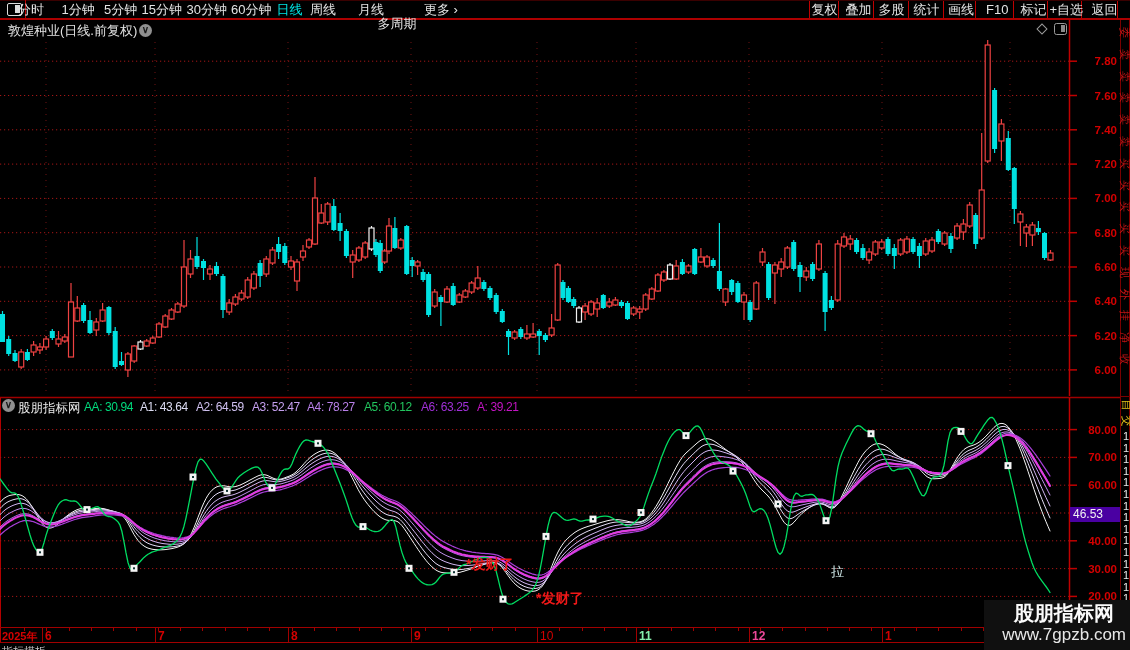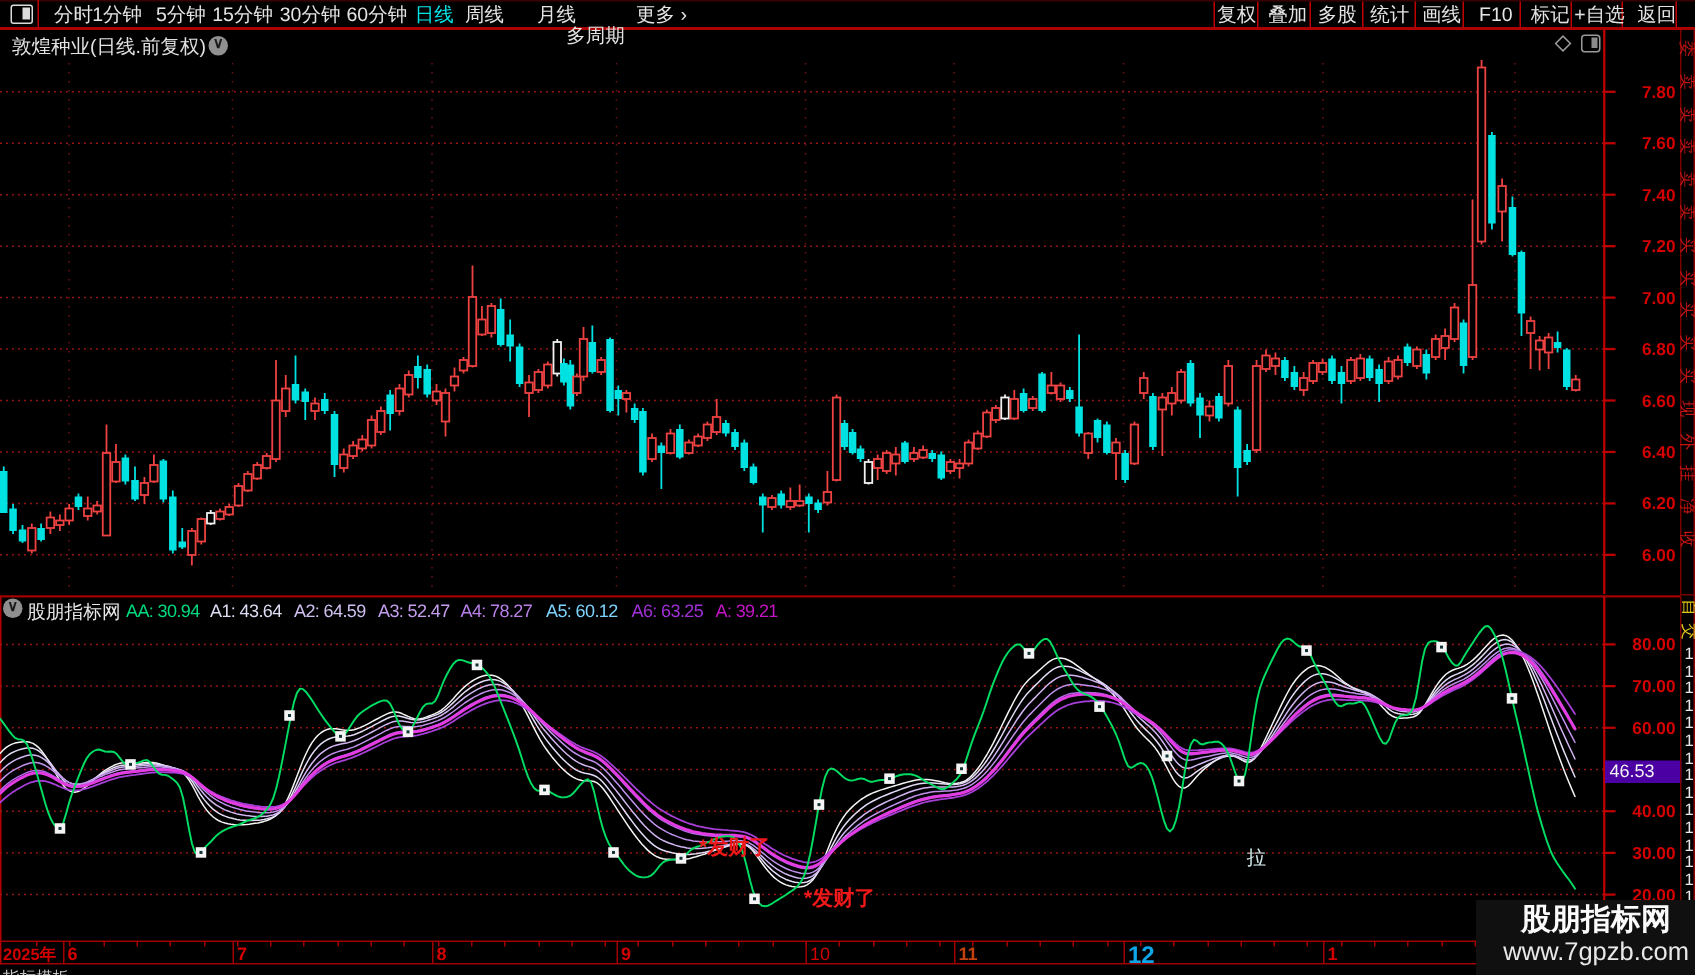--- a/index.html
+++ b/index.html
@@ -9,21 +9,21 @@
 .cy{color:#00e5e5}
 .sep{position:absolute;top:1px;width:1px;height:17px;background:#c00000}
 
 </style></head><body>
 <div class="abs" style="left:0;top:0;width:1130px;height:20px;background:#000;border-bottom:2px solid #ad0000">
 <div class="abs" style="left:0;top:0;width:1130px;height:1px;background:#3a0000"></div>
 <div class="abs" style="left:7px;top:3px;width:15px;height:13px;border:1.5px solid #dcdcdc;border-radius:2px">
       <div class="abs" style="right:1px;top:1px;width:5px;height:8px;background:#dcdcdc"></div>
     </div>
 <div class="abs sep" style="left:25px;height:18px;top:0"></div>
-<div class="abs menu" style="left:36px;top:1px">分时</div>
+<div class="abs menu" style="left:18px;top:1px">分时</div>
 <div class="abs menu" style="left:61.5px;top:1px">1分钟</div>
 <div class="abs menu" style="left:104px;top:1px">5分钟</div>
 <div class="abs menu" style="left:141.5px;top:1px">15分钟</div>
 <div class="abs menu" style="left:186.5px;top:1px">30分钟</div>
 <div class="abs menu" style="left:231px;top:1px">60分钟</div>
 <div class="abs menu" style="left:276.5px;top:1px"><span class="cy">日线</span></div>
 <div class="abs menu" style="left:310px;top:1px">周线</div>
 <div class="abs menu" style="left:358px;top:1px">月线</div>
 <div class="abs menu" style="left:377.5px;top:15px">多周期</div>
 <div class="abs menu" style="left:424px;top:1px">更多 ›</div>
@@ -520,43 +520,43 @@
 <line x1="1069" y1="596.4" x2="1077" y2="596.4" stroke="#c00000" stroke-width="1.5"></line>
 <text x="1117" y="600.4" font-size="11.5" font-weight="bold" fill="#d40000" text-anchor="end" font-family="Liberation Sans, sans-serif">20.00</text>
 </svg>
 <div class="abs" style="left:2px;top:399px;width:13px;height:13px;border-radius:50%;background:#8f8f8f;color:#1a1a1a;font-size:10px;line-height:12px;text-align:center;font-weight:bold">∨</div>
 <div class="abs" style="left:18px;top:400px;color:#e8e8e8;font-size:12.5px">股朋指标网</div>
 <div class="abs" style="left:84px;top:400px;color:#00d97c;font-size:12px;letter-spacing:-0.4px">AA: 30.94</div>
 <div class="abs" style="left:140px;top:400px;color:#dcdcf2;font-size:12px;letter-spacing:-0.4px">A1: 43.64</div>
 <div class="abs" style="left:196px;top:400px;color:#cfc0ef;font-size:12px;letter-spacing:-0.4px">A2: 64.59</div>
 <div class="abs" style="left:252px;top:400px;color:#c49fee;font-size:12px;letter-spacing:-0.4px">A3: 52.47</div>
 <div class="abs" style="left:307px;top:400px;color:#b87fe8;font-size:12px;letter-spacing:-0.4px">A4: 78.27</div>
-<div class="abs" style="left:364px;top:400px;color:#7dd3fc;font-size:12px;letter-spacing:-0.4px">A5: 60.12</div>
+<div class="abs" style="left:364px;top:400px;color:#22c55e;font-size:12px;letter-spacing:-0.4px">A5: 60.12</div>
 <div class="abs" style="left:421px;top:400px;color:#a030d8;font-size:12px;letter-spacing:-0.4px">A6: 63.25</div>
 <div class="abs" style="left:477px;top:400px;color:#c414c4;font-size:12px;letter-spacing:-0.4px">A: 39.21</div>
 <div class="abs" style="left:466px;top:556px;color:#f01818;font-size:14px;font-weight:bold">*发财了</div>
 <div class="abs" style="left:536px;top:590px;color:#f01818;font-size:14px;font-weight:bold">*发财了</div>
 <div class="abs" style="left:831px;top:563px;color:#cfe8e8;font-size:13px">拉</div>
 <div class="abs" style="left:1070px;top:507px;width:51px;height:15px;background:#4a00a2;color:#f2f2f2;font-size:12px;line-height:15px;padding-left:3px">46.53</div>
 <div class="abs" style="left:0;top:627px;width:1069px;height:16px;border-top:1.5px solid #a00000;border-bottom:1.5px solid #a00000">
 <div class="abs" style="left:2px;top:1px;color:#d40000;font-size:11px;font-weight:bold">2025年</div>
 <div class="abs" style="left:42px;top:0;width:1px;height:14px;background:#a00000"></div>
 <div class="abs" style="left:45px;top:1px;color:#d40000;font-size:12px;font-weight:bold">6</div>
 <div class="abs" style="left:155px;top:0;width:1px;height:14px;background:#a00000"></div>
 <div class="abs" style="left:158px;top:1px;color:#d40000;font-size:12px;font-weight:bold">7</div>
 <div class="abs" style="left:288px;top:0;width:1px;height:14px;background:#a00000"></div>
 <div class="abs" style="left:291px;top:1px;color:#d40000;font-size:12px;font-weight:bold">8</div>
 <div class="abs" style="left:411px;top:0;width:1px;height:14px;background:#a00000"></div>
 <div class="abs" style="left:414px;top:1px;color:#d40000;font-size:12px;font-weight:bold">9</div>
 <div class="abs" style="left:537px;top:0;width:1px;height:14px;background:#a00000"></div>
 <div class="abs" style="left:540px;top:1px;color:#d40000;font-size:12px;font-weight:normal">10</div>
 <div class="abs" style="left:636px;top:0;width:1px;height:14px;background:#a00000"></div>
-<div class="abs" style="left:639px;top:1px;color:#c2410c;font-size:12px;font-weight:bold">11</div>
+<div class="abs" style="left:639px;top:1px;color:#86efac;font-size:12px;font-weight:bold">11</div>
 <div class="abs" style="left:749px;top:0;width:1px;height:14px;background:#a00000"></div>
-<div class="abs" style="left:752px;top:1px;color:#0ea5e9;font-size:16px;font-weight:bold">12</div>
+<div class="abs" style="left:752px;top:1px;color:#ec4899;font-size:12px;font-weight:bold">12</div>
 <div class="abs" style="left:882px;top:0;width:1px;height:14px;background:#a00000"></div>
 <div class="abs" style="left:885px;top:1px;color:#d40000;font-size:12px;font-weight:bold">1</div>
 <div class="abs" style="left:1010px;top:0;width:1px;height:14px;background:#a00000"></div>
 <div class="abs" style="left:24px;top:0;width:1px;height:3px;background:#a00000"></div>
 <div class="abs" style="left:46.3px;top:0;width:1px;height:3px;background:#a00000"></div>
 <div class="abs" style="left:68.6px;top:0;width:1px;height:3px;background:#a00000"></div>
 <div class="abs" style="left:90.89999999999999px;top:0;width:1px;height:3px;background:#a00000"></div>
 <div class="abs" style="left:113.19999999999999px;top:0;width:1px;height:3px;background:#a00000"></div>
 <div class="abs" style="left:135.5px;top:0;width:1px;height:3px;background:#a00000"></div>
 <div class="abs" style="left:157.8px;top:0;width:1px;height:3px;background:#a00000"></div>

